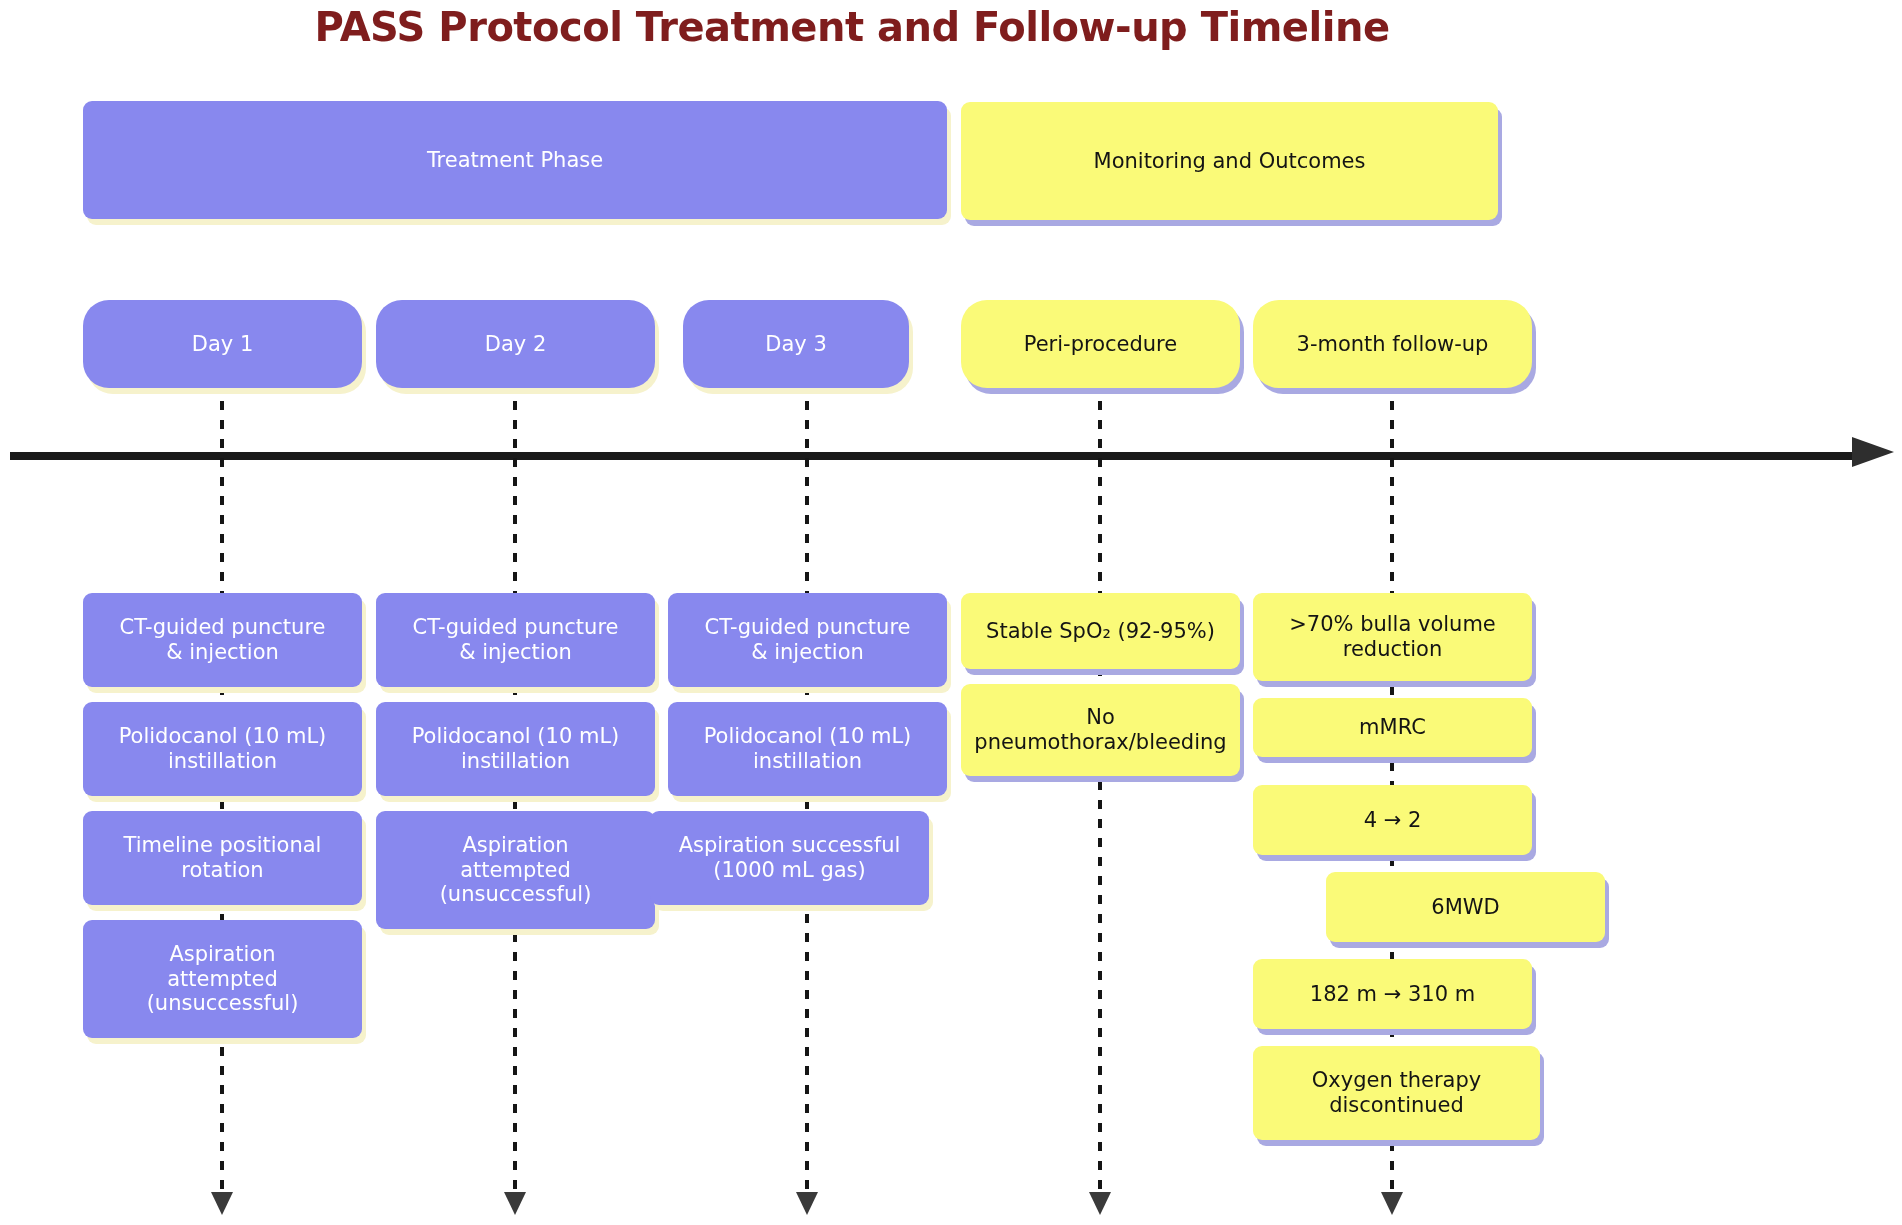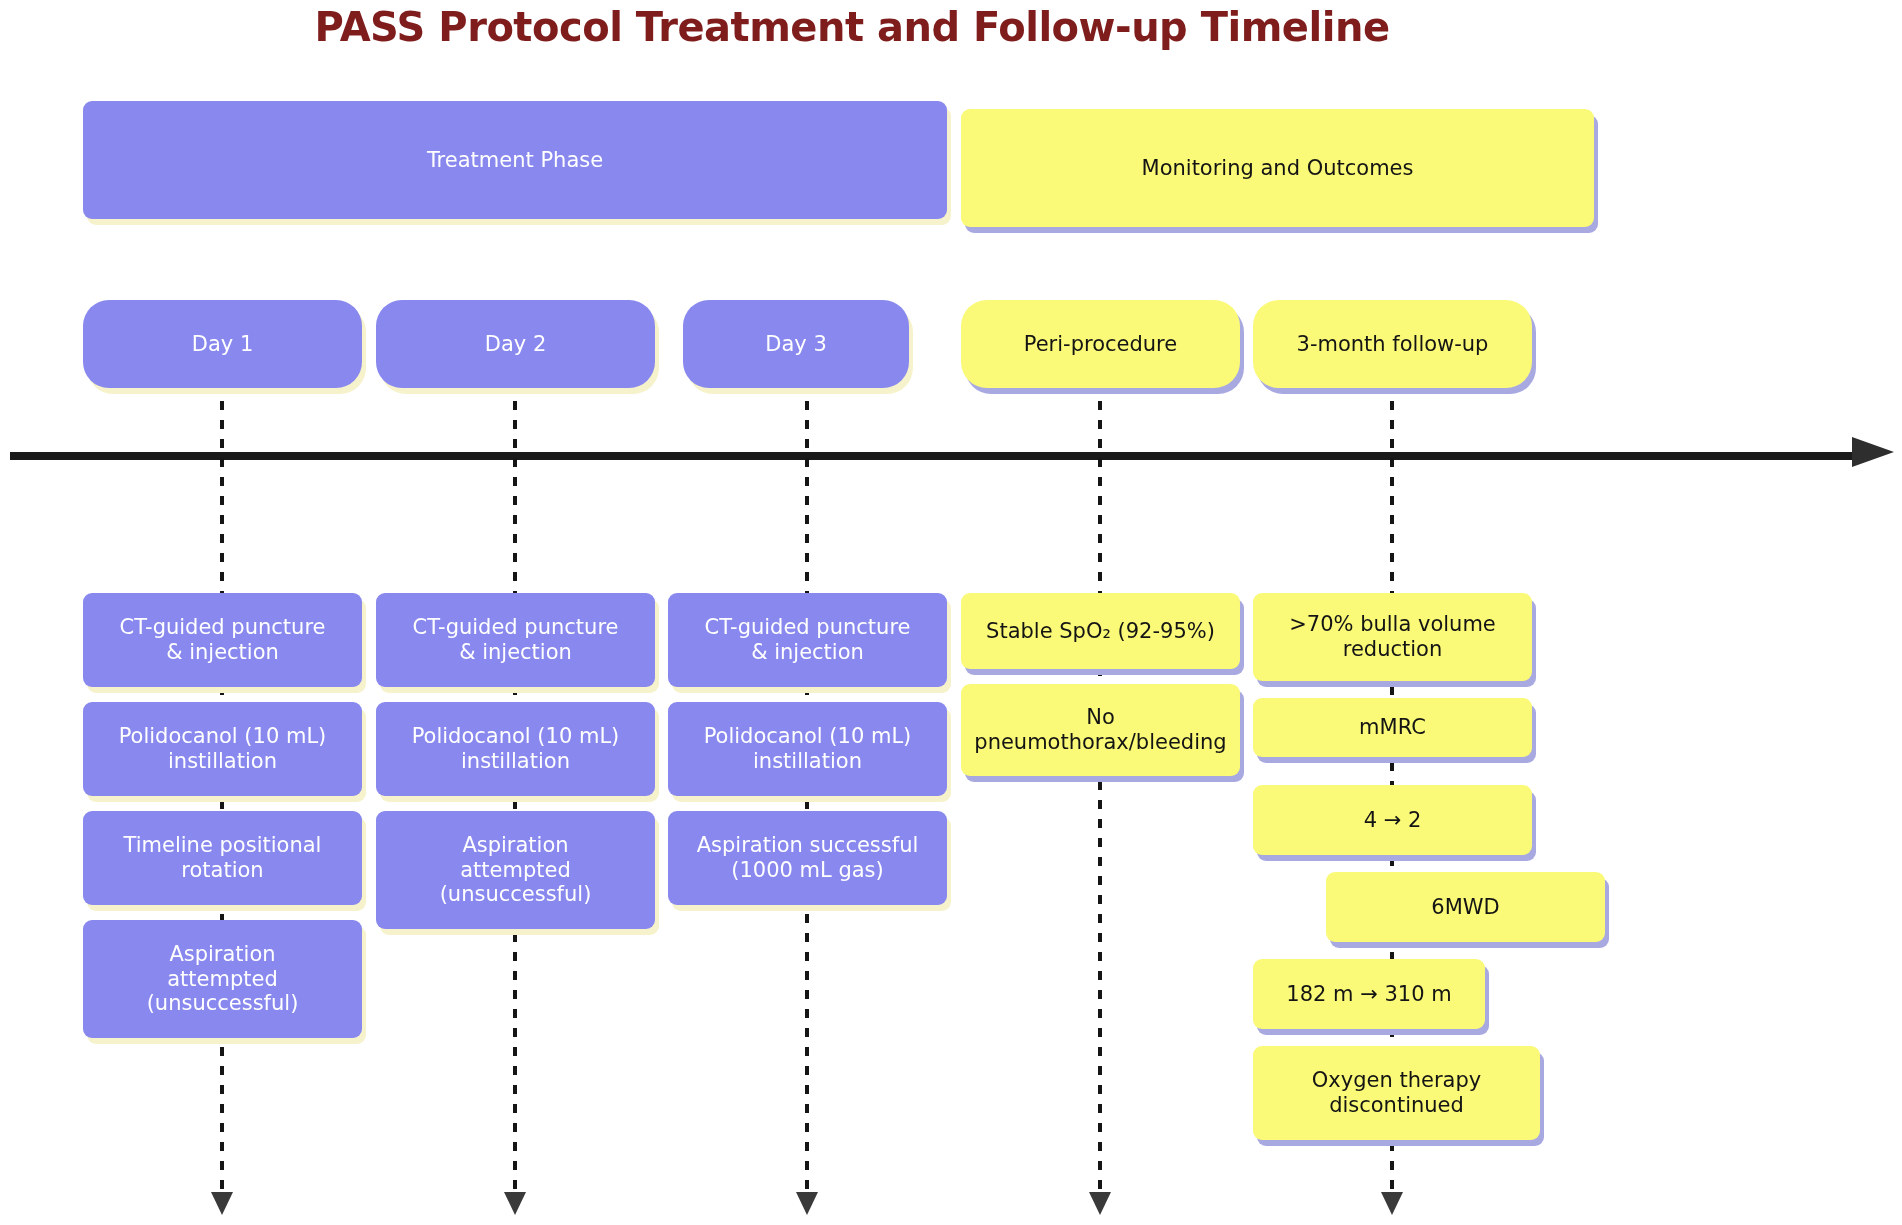--- a/index.html
+++ b/index.html
@@ -45,21 +45,21 @@
 </head>
 <body>
 
 <div class="stage">
 
   <div class="title">PASS Protocol Treatment and Follow-up Timeline</div>
 
   <div class="box purple phase" style="left:83px;top:89px;width:864px;height:118px">
     <span class="ln">Treatment Phase</span>
   </div>
-  <div class="box yellow phase" style="left:961px;top:97px;width:633px;height:118px">
+  <div class="box yellow phase" style="left:961px;top:90px;width:537px;height:118px">
     <span class="ln">Monitoring and Outcomes</span>
   </div>
 
   <div class="box purple hdr" style="left:83px;top:288px;width:279px;height:88px">
     <span class="ln">Day 1</span>
   </div>
   <div class="box purple hdr" style="left:376px;top:288px;width:279px;height:88px">
     <span class="ln">Day 2</span>
   </div>
   <div class="box purple hdr" style="left:683px;top:288px;width:226px;height:88px">
@@ -119,21 +119,21 @@
   </div>
 
   <div class="box purple" style="left:668px;top:581px;width:279px;height:94px">
     <span class="ln">CT-guided puncture</span>
     <span class="ln">&amp; injection</span>
   </div>
   <div class="box purple" style="left:668px;top:690px;width:279px;height:94px">
     <span class="ln">Polidocanol (10 mL)</span>
     <span class="ln">instillation</span>
   </div>
-  <div class="box purple" style="left:668px;top:799px;width:279px;height:94px">
+  <div class="box purple" style="left:650px;top:799px;width:279px;height:94px">
     <span class="ln">Aspiration successful</span>
     <span class="ln">(1000 mL gas)</span>
   </div>
 
   <div class="box yellow" style="left:961px;top:581px;width:279px;height:76px">
     <span class="ln">Stable SpO₂ (92-95%)</span>
   </div>
   <div class="box yellow" style="left:961px;top:672px;width:279px;height:92px">
     <span class="ln">No</span>
     <span class="ln">pneumothorax/bleeding</span>
@@ -145,21 +145,21 @@
   </div>
   <div class="box yellow" style="left:1253px;top:686px;width:279px;height:59px">
     <span class="ln">mMRC</span>
   </div>
   <div class="box yellow" style="left:1253px;top:773px;width:279px;height:70px">
     <span class="ln">4 → 2</span>
   </div>
   <div class="box yellow" style="left:1326px;top:860px;width:279px;height:70px">
     <span class="ln">6MWD</span>
   </div>
-  <div class="box yellow" style="left:1253px;top:947px;width:232px;height:70px">
+  <div class="box yellow" style="left:1253px;top:947px;width:279px;height:70px">
     <span class="ln">182 m → 310 m</span>
   </div>
   <div class="box yellow" style="left:1253px;top:1034px;width:287px;height:94px">
     <span class="ln">Oxygen therapy</span>
     <span class="ln">discontinued</span>
   </div>
 
 </div>
 
 </body></html>

